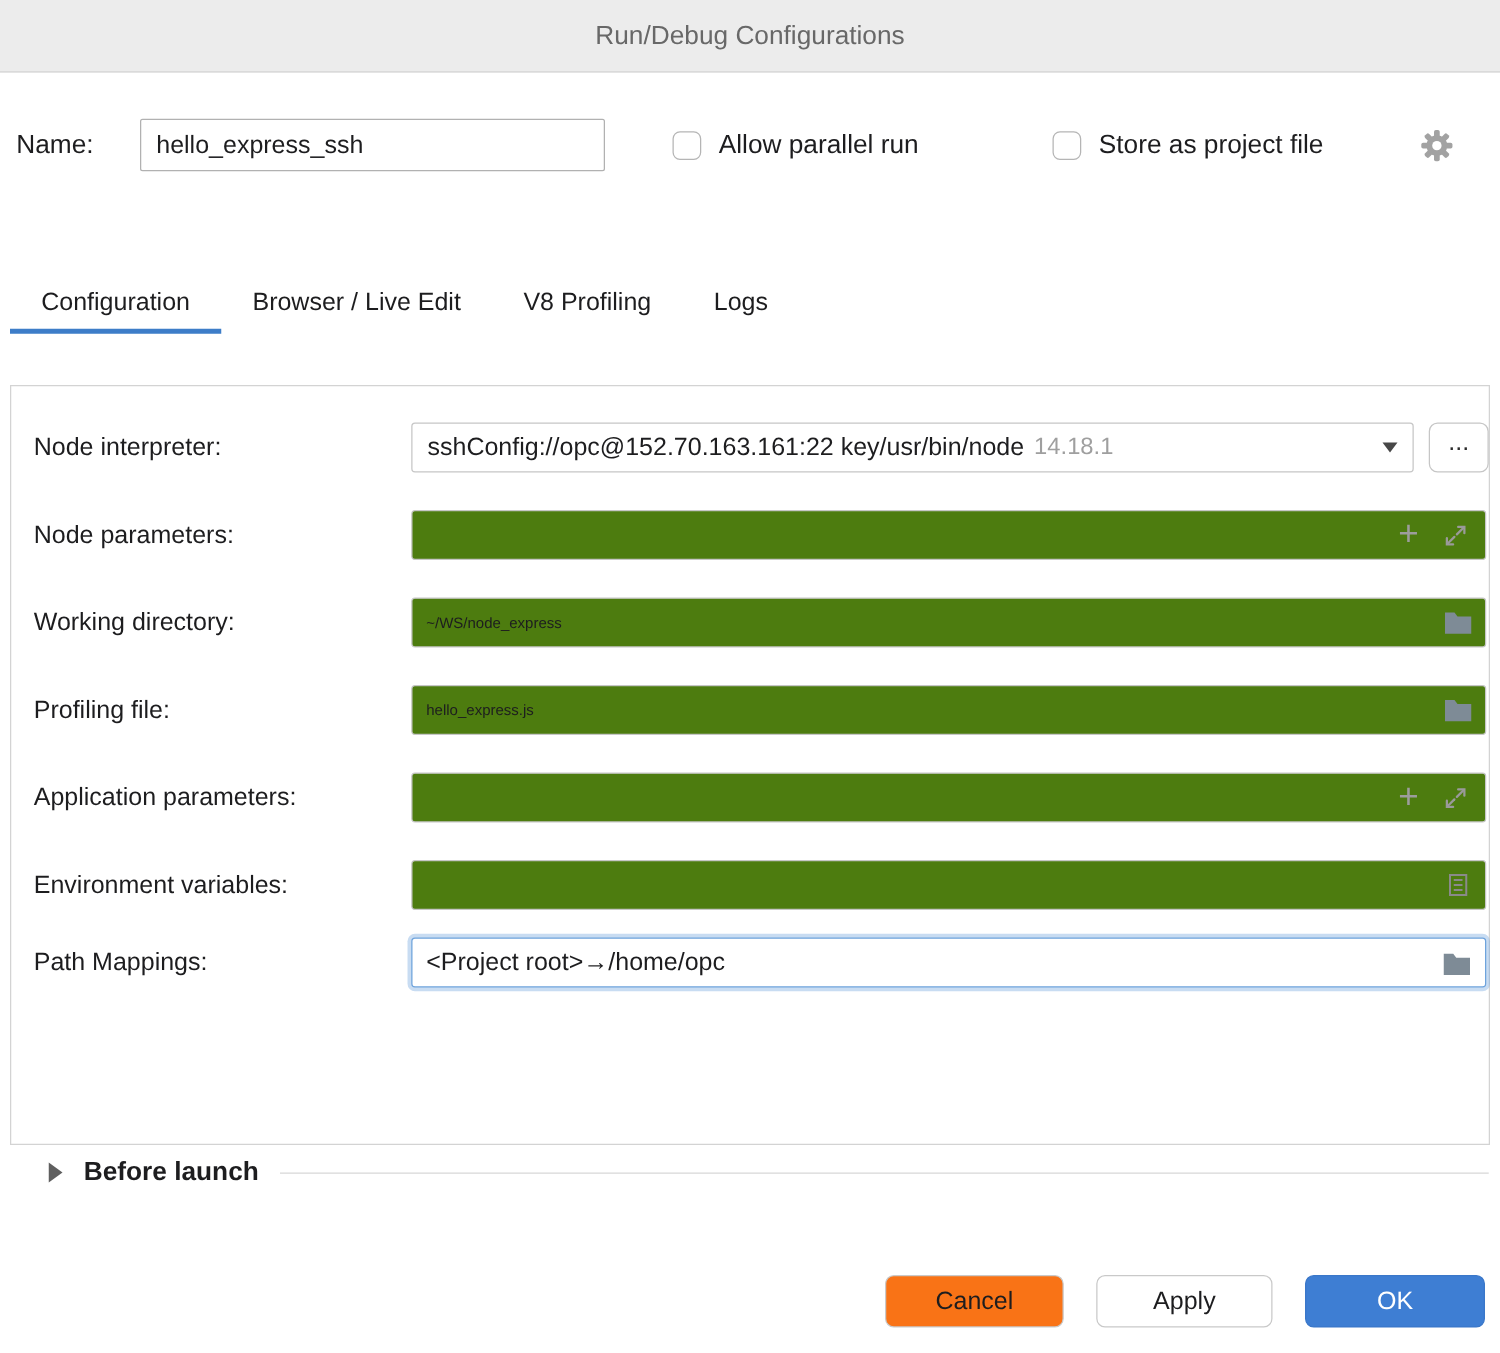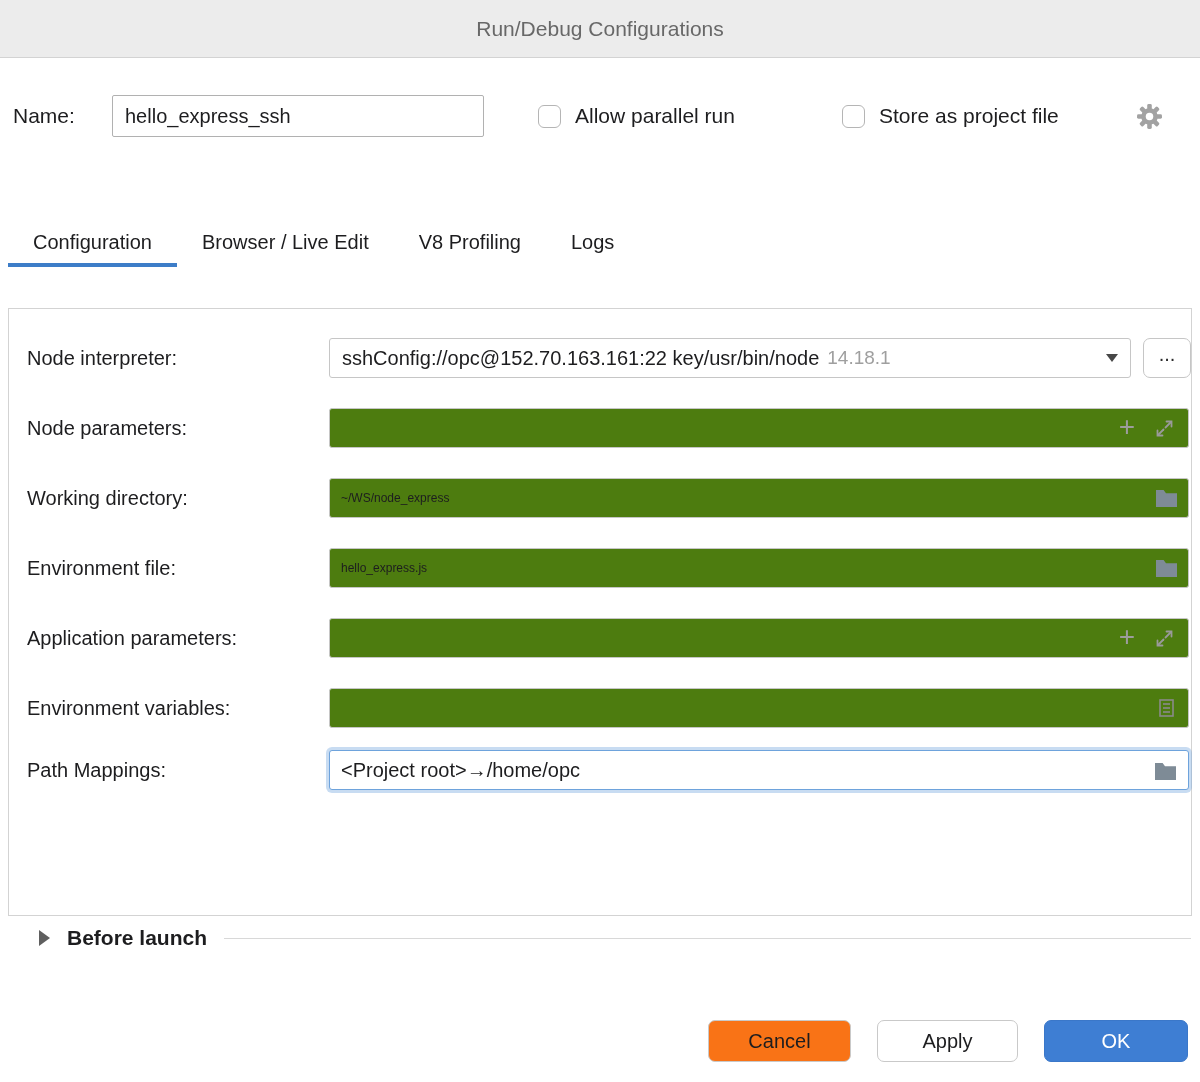--- a/index.html
+++ b/index.html
@@ -185,21 +185,21 @@
       <input class="field-input" value="~/WS/node_express" style="">
       <span class="icon-right folder-ic">
         <svg width="23" height="19" viewBox="0 0 23 19">
           <path fill="#7e8b96" d="M1 1 h7.6 l2.4 3.2 H22 V18 H1 Z"></path>
         </svg>
       </span>
     </div>
   </div>
 
   <div class="row" style="top:239px">
-    <span class="row-label">Environment file:</span>
+    <span class="row-label">Profiling file:</span>
     <div class="fieldwrap">
       <input class="field-input" value="hello_express.js" style="">
       <span class="icon-right folder-ic">
         <svg width="23" height="19" viewBox="0 0 23 19">
           <path fill="#7e8b96" d="M1 1 h7.6 l2.4 3.2 H22 V18 H1 Z"></path>
         </svg>
       </span>
     </div>
   </div>
 

